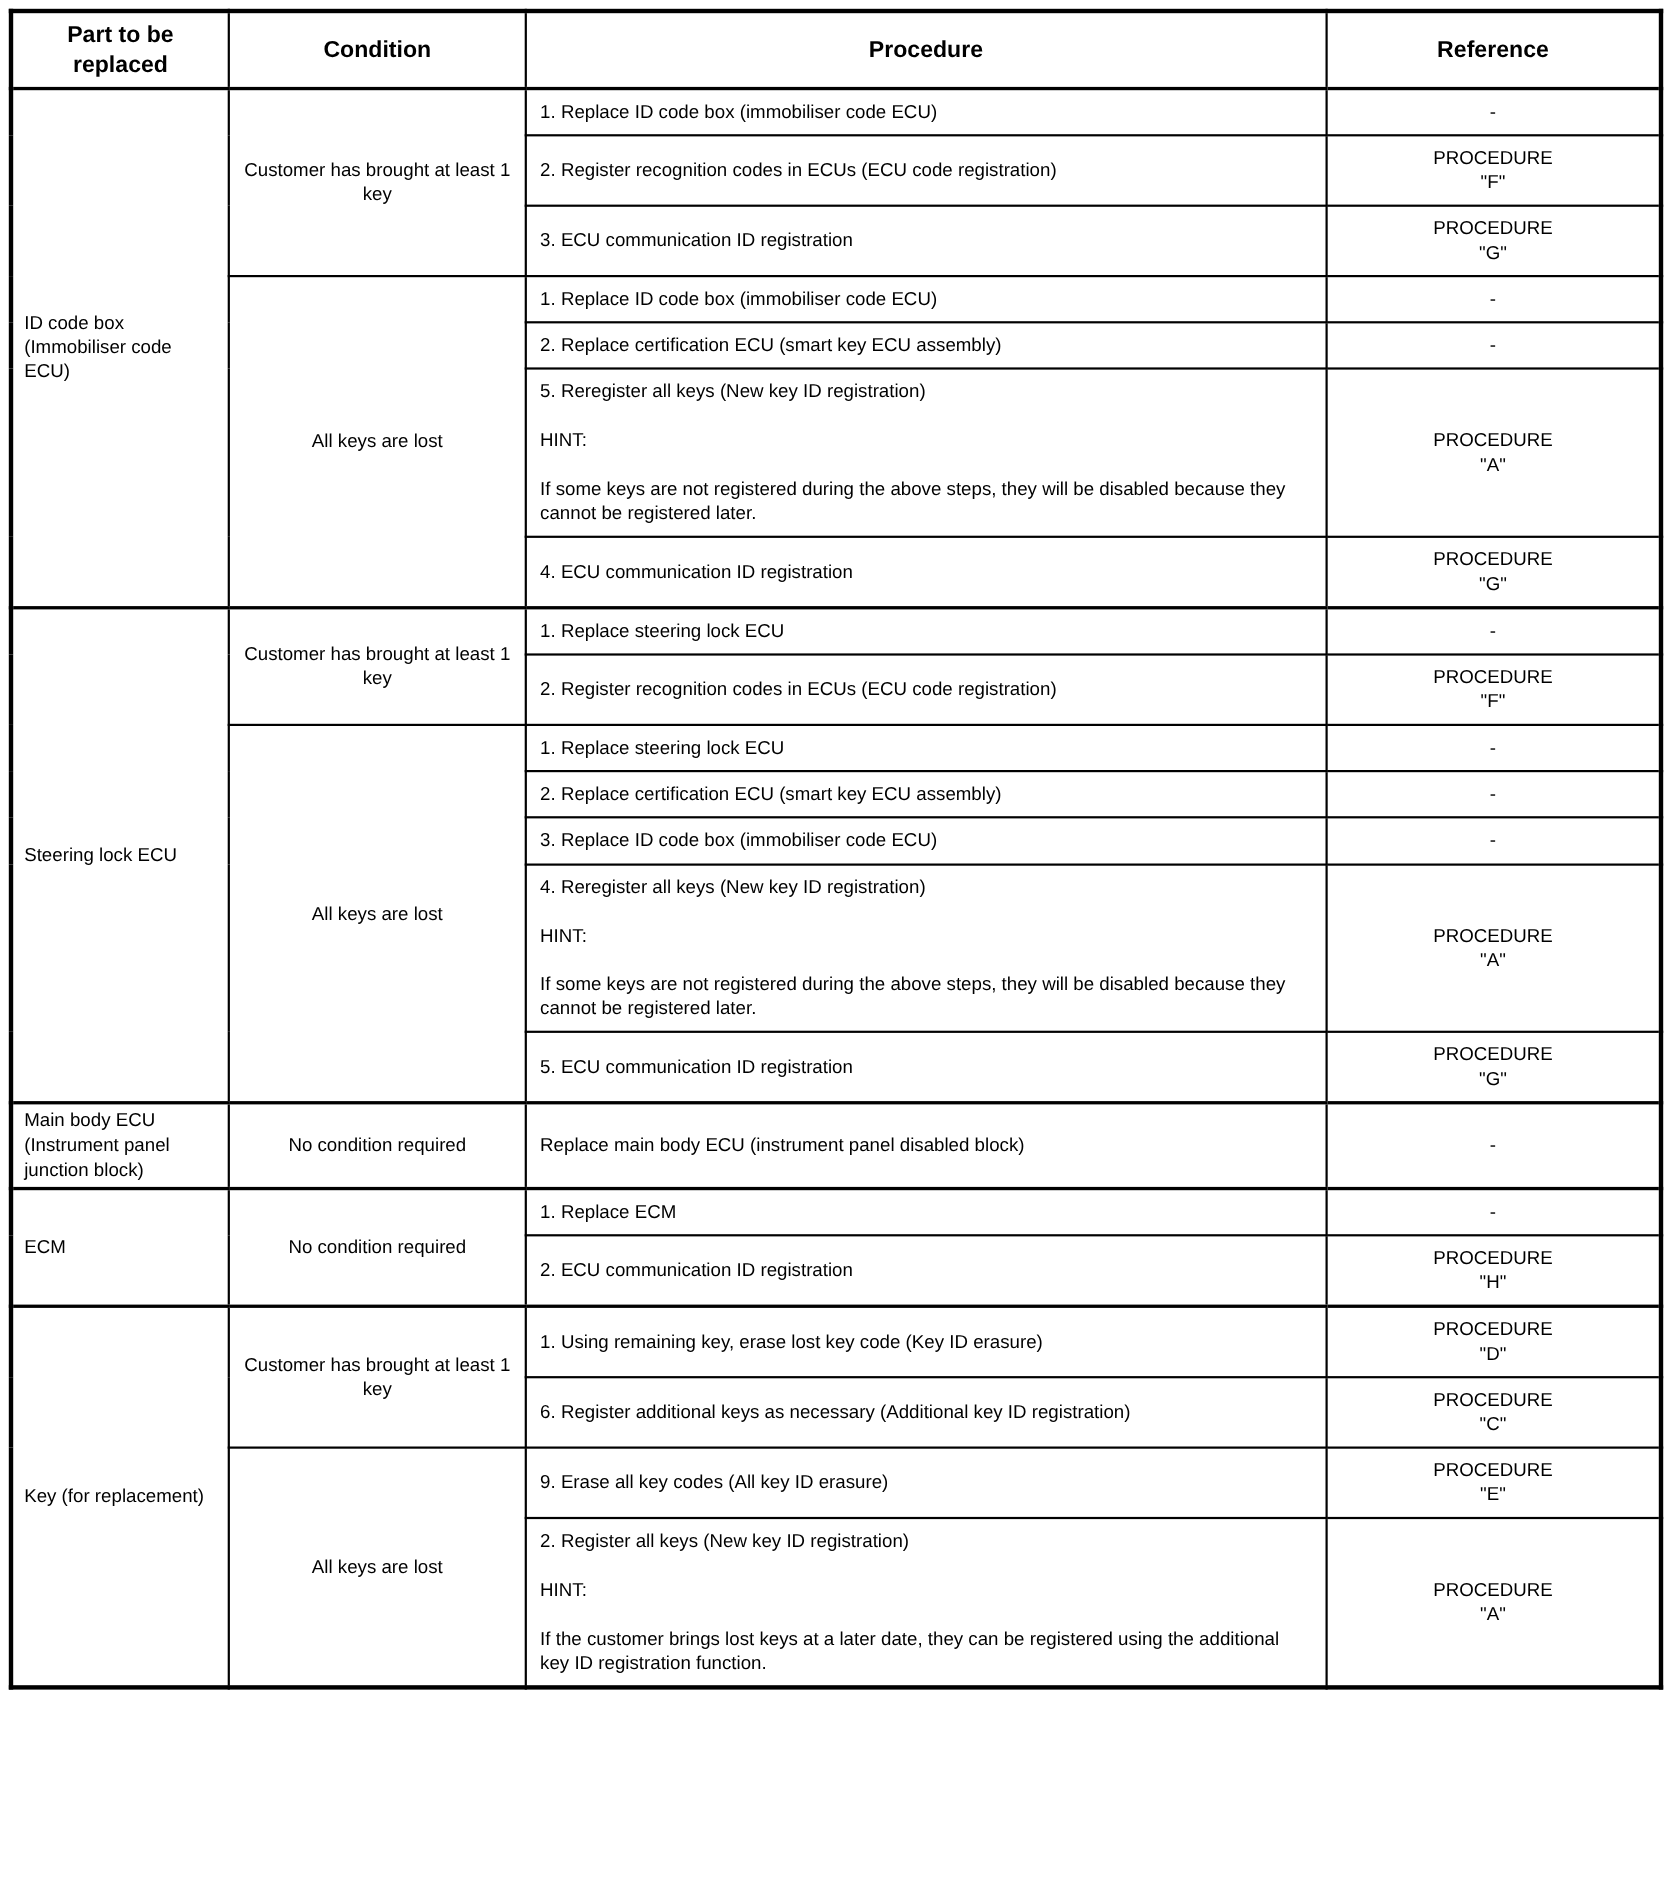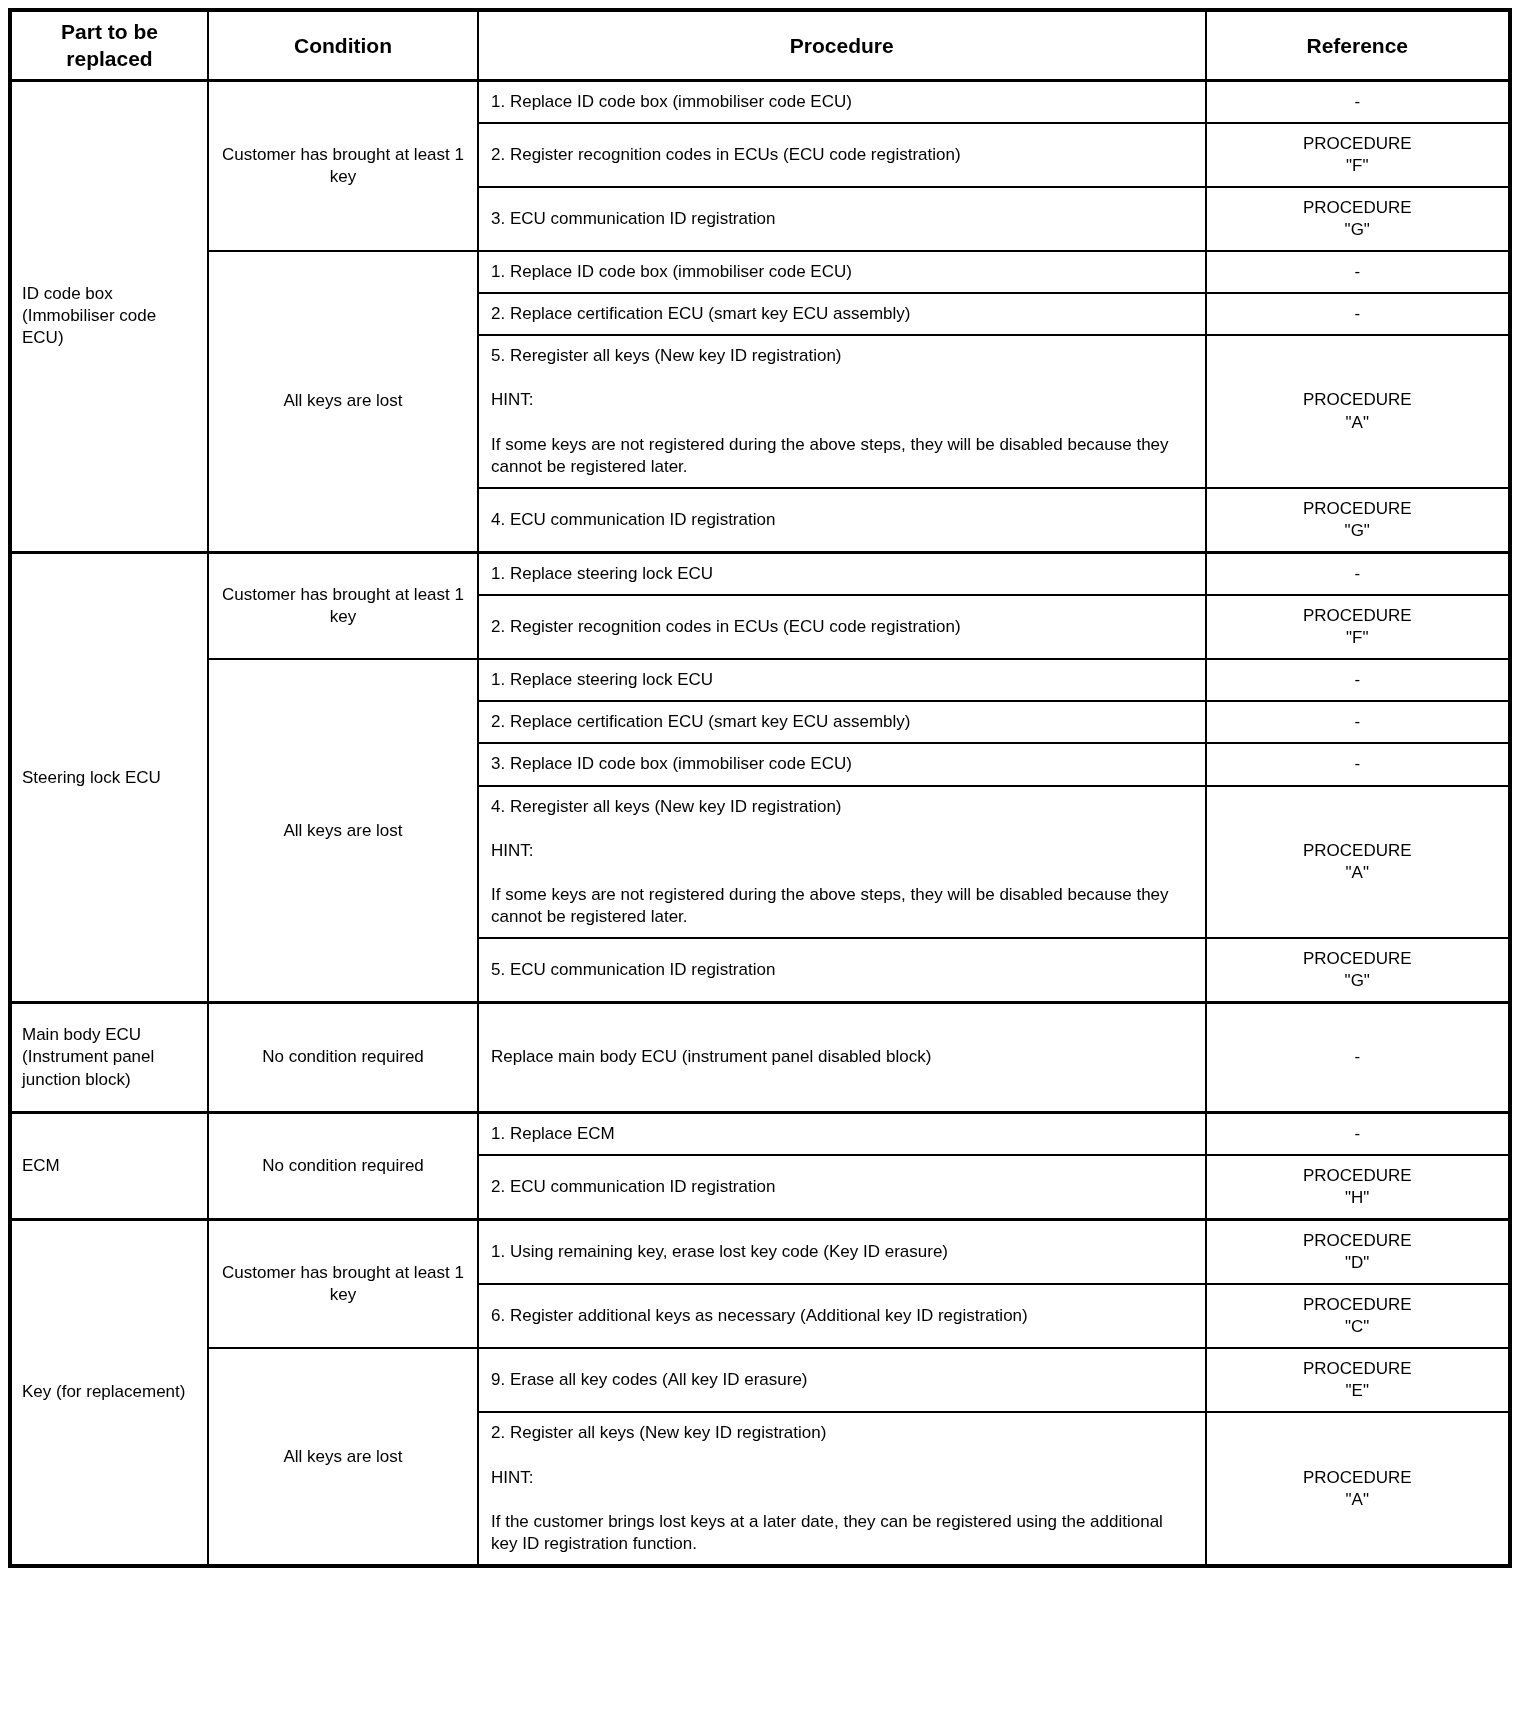--- a/index.html
+++ b/index.html
@@ -26,21 +26,21 @@
   }
   thead th {
     font-size: 21px;
     font-weight: bold;
     text-align: center;
     padding: 6px 8px;
     border-bottom: 3px solid #000000;
   }
   td.part-cell {
     text-align: left;
-    padding: 20px 10px;
+    padding: 4px 10px;
   }
   td.condition-cell {
     text-align: center;
     padding: 8px 10px;
   }
   td.proc-cell {
     text-align: left;
     padding: 9px 12px;
     white-space: pre-line;
   }

